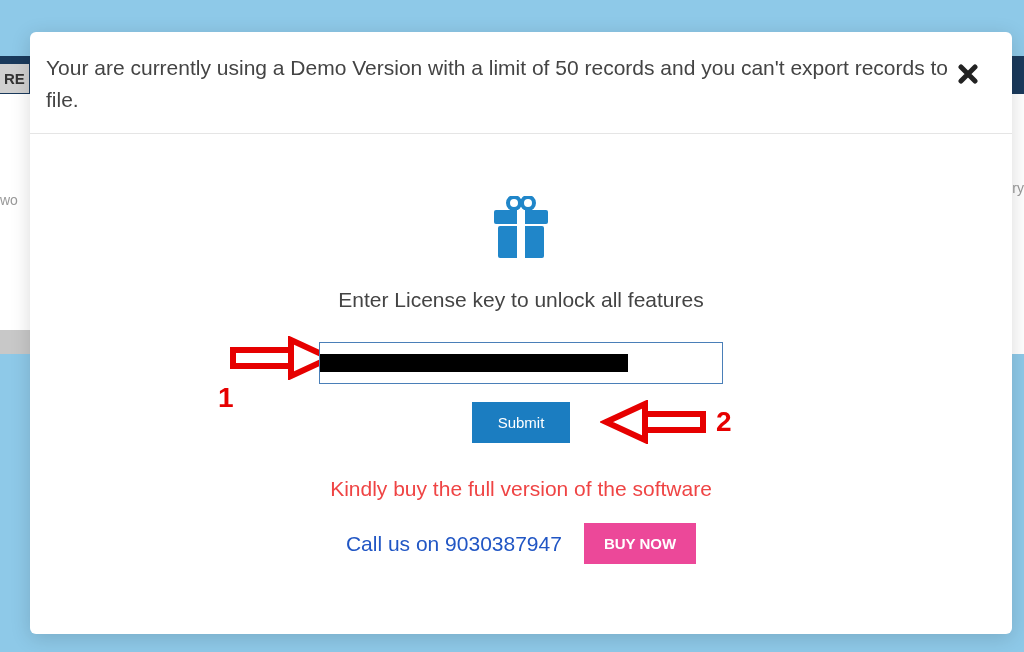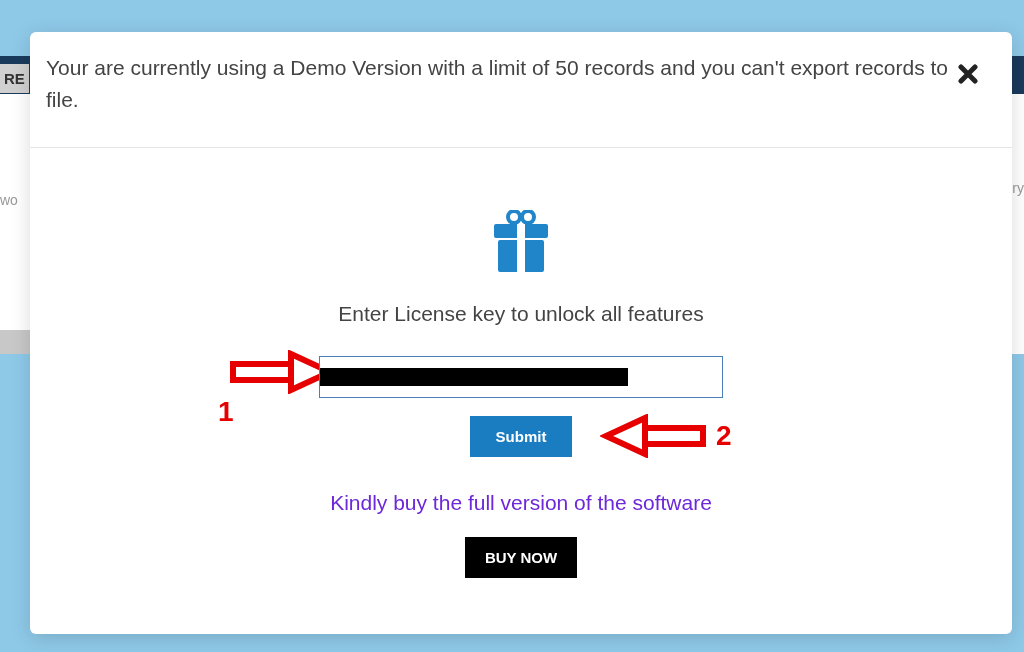--- a/index.html
+++ b/index.html
@@ -78,21 +78,21 @@
       right: 12px;
       bottom: 18px;
       background: #fff;
       border-radius: 6px;
       box-shadow: 0 4px 20px rgba(0,0,0,0.15);
       overflow: hidden;
     }
     .modal-header {
       display: flex;
       align-items: flex-start;
-      padding: 20px 26px 32px 16px;
+      padding: 20px 26px 18px 16px;
       border-bottom: 1px solid #e5e5e5;
     }
     .modal-header-text {
       flex: 1;
       font-size: 21px;
       color: #444;
       line-height: 1.5;
     }
     .close-btn {
       font-size: 26px;
@@ -160,54 +160,54 @@
       justify-content: center;
       align-items: center;
       margin-bottom: 34px;
     }
     .submit-btn {
       background: #1b7dc1;
       color: #fff;
       border: none;
       padding: 12px 26px;
       font-size: 15px;
-      font-weight: bold;
+      font-weight: normal;
       cursor: pointer;
     }
     .arrow2 {
       position: absolute;
       left: 570px;
       top: -2px;
     }
     .arrow2-label {
       position: absolute;
       left: 686px;
       top: 4px;
       color: #e60000;
       font-size: 28px;
       font-weight: bold;
     }
     .buy-text {
       font-size: 21px;
-      color: #6d28d9;
+      color: #ef4444;
       margin-bottom: 22px;
     }
     .bottom-row {
       display: flex;
       justify-content: center;
       align-items: center;
       gap: 22px;
     }
     .call-link {
       color: #2156c4;
       font-size: 21px;
       text-decoration: none;
     }
     .buynow-btn {
-      background: #000000;
+      background: #ec4899;
       color: #fff;
       border: none;
       padding: 12px 20px;
       font-size: 15px;
       font-weight: bold;
       cursor: pointer;
     }
   </style>
 </head>
 <body>
@@ -268,17 +268,18 @@
             <path d="M45 4 L6 22 L45 40 Z" fill="#fff"></path>
           </g>
         </svg>
       </div>
       <div class="arrow2-label">2</div>
     </div>
 
     <div class="buy-text">Kindly buy the full version of the software</div>
 
     <div class="bottom-row">
+      <a href="#" class="call-link">Call us on 9030387947</a>
       <button class="buynow-btn">BUY NOW</button>
     </div>
 
   </div>
 </div>
 
 </body></html>

